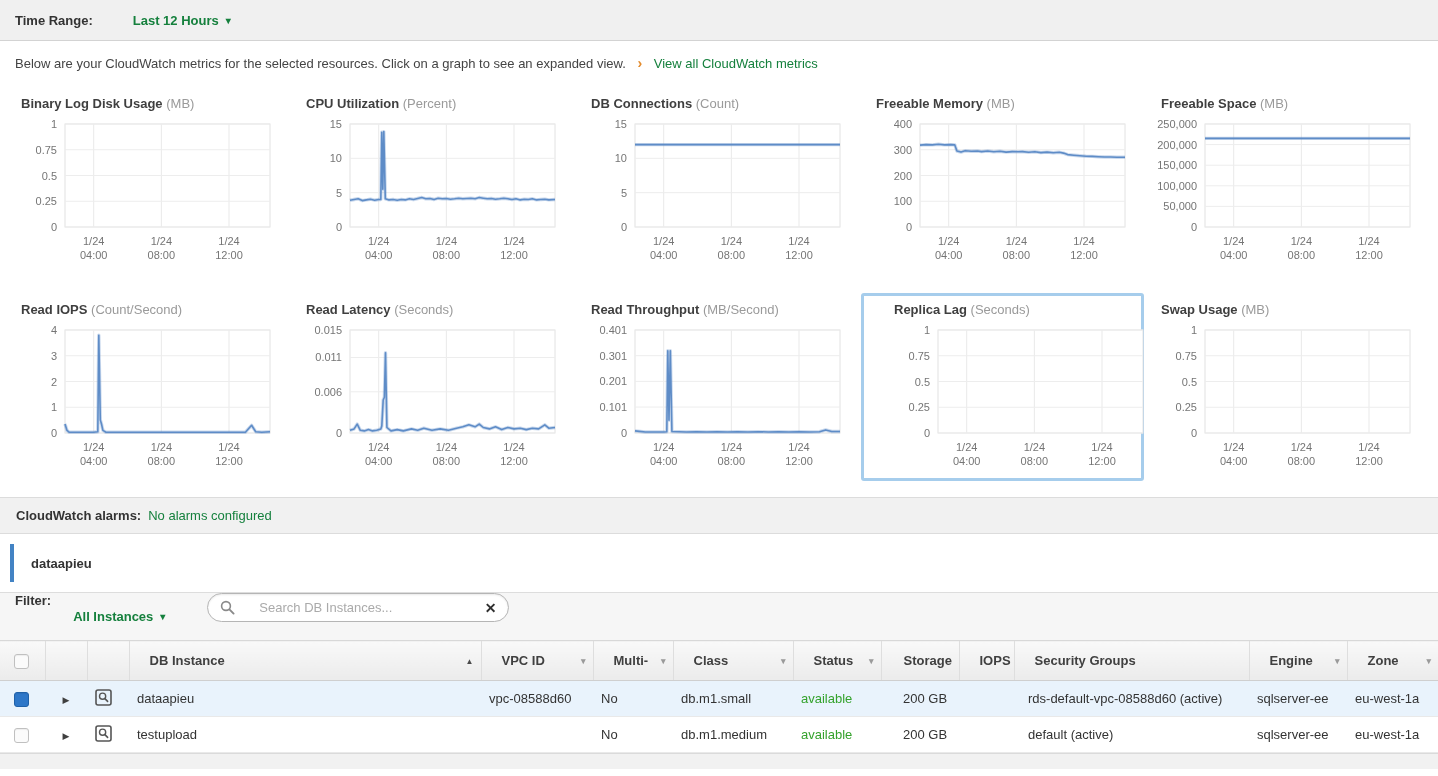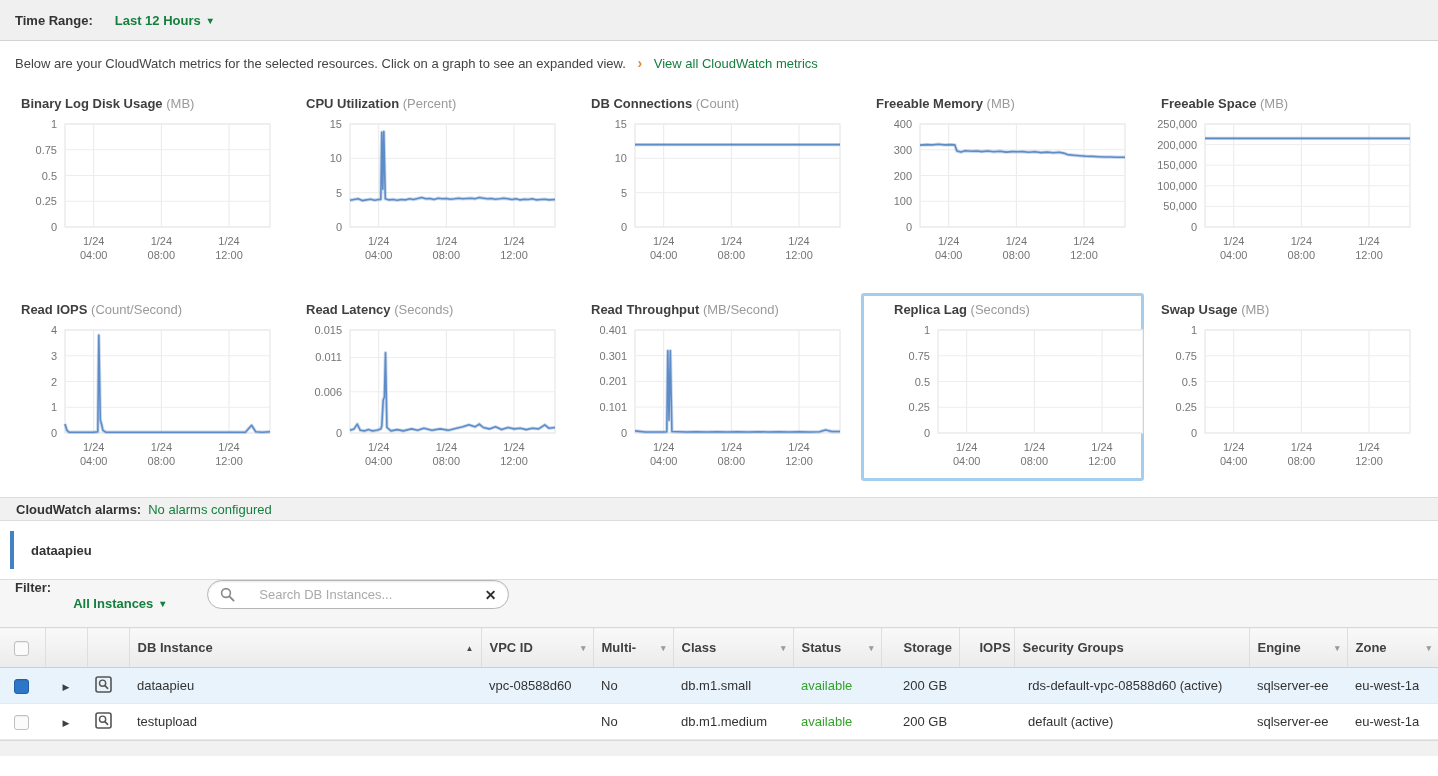--- a/index.html
+++ b/index.html
@@ -8,42 +8,42 @@
     width:1438px; height:776px; overflow:hidden; background:#fff;
     font-family:"Liberation Sans", sans-serif; font-size:13px; color:#444;
   }
   a, .link { color:#15803d; text-decoration:none; cursor:pointer; }
 
   
   .topbar {
     height:41px; background:#f0f0f0; border-bottom:1px solid #d3d3d3;
     display:flex; align-items:center; padding:0 15px;
   }
-  .topbar-label { font-weight:bold; color:#333; margin-right:22px; }
+  .topbar-label { font-weight:bold; color:#333; margin-right:40px; }
   .dropdown-link { font-weight:bold; display:inline-flex; align-items:center; gap:7px; }
   .caret { font-size:10px; }
 
   
   .intro { padding:14px 15px 10px 15px; color:#444; }
   .intro .chevron { color:#e38b2d; font-weight:bold; margin:0 8px 0 8px; font-size:14px; }
 
   
   .charts-grid {
     display:grid; grid-template-columns:repeat(5, 283px);
     column-gap:2px; row-gap:18px; padding:6px 6px 16px 6px;
   }
   .chart-card { padding:6px; border:3px solid transparent; border-radius:3px; cursor:pointer; }
   .chart-card.selected { border-color:#a6cdec;padding-left:24px; }
   .chart-title { font-weight:bold; color:#3f3f3f; font-size:13px; margin:0 0 6px 6px; white-space:nowrap; }
   .chart-unit { font-weight:normal; color:#9a9a9a; }
   .chart-svg text.tick { font-size:11px; fill:#757575; font-family:"Liberation Sans",sans-serif; }
 
   
   .alarms-bar {
-    height:24px; background:#f1f1f1; border-top:1px solid #dcdcdc; border-bottom:1px solid #dcdcdc;
+    height:37px; background:#f1f1f1; border-top:1px solid #dcdcdc; border-bottom:1px solid #dcdcdc;
     display:flex; align-items:center; padding:0 16px;
   }
   .alarms-label { font-weight:bold; color:#333; margin-right:7px; }
 
   
   .instance-bar { height:58px; display:flex; align-items:center; padding:0 10px; background:#fff; }
   .accent-bar { width:4px; height:38px; background:#4383c4; margin-right:17px; }
   .instance-name { font-weight:bold; color:#333; }
 
   
@@ -62,21 +62,21 @@
     font-family:"Liberation Sans",sans-serif;
   }
   .search-box input::placeholder { color:#aaa; }
   .clear-btn { color:#2f2f2f; font-weight:bold; font-size:14px; cursor:pointer; line-height:1; }
 
   
   table { width:1438px; border-collapse:collapse; table-layout:fixed; }
   thead th {
     height:40px; background:linear-gradient(#f9f9f9,#ebebeb);
     border-top:1px solid #d8d8d8; border-bottom:1px solid #cfcfcf; border-left:1px solid #dedede;
-    font-weight:bold; color:#404040; text-align:left; padding:0 8px; font-size:13px;
+    font-weight:bold; color:#404040; text-align:left; padding:0 20px; font-size:13px;
     position:relative; white-space:nowrap; overflow:hidden; cursor:pointer;
   }
   thead th:first-child { border-left:none; }
   .th-glyph { position:absolute; right:7px; top:50%; transform:translateY(-50%); }
   .th-glyph.asc { font-size:8px; color:#4a4a4a; }
   .th-glyph.menu { font-size:9px; color:#9a9a9a; }
   tbody td {
     height:36px; border-bottom:1px solid #e9e9e9; padding:0 8px; color:#333;
     white-space:nowrap; overflow:hidden; background:#fff;
   }

